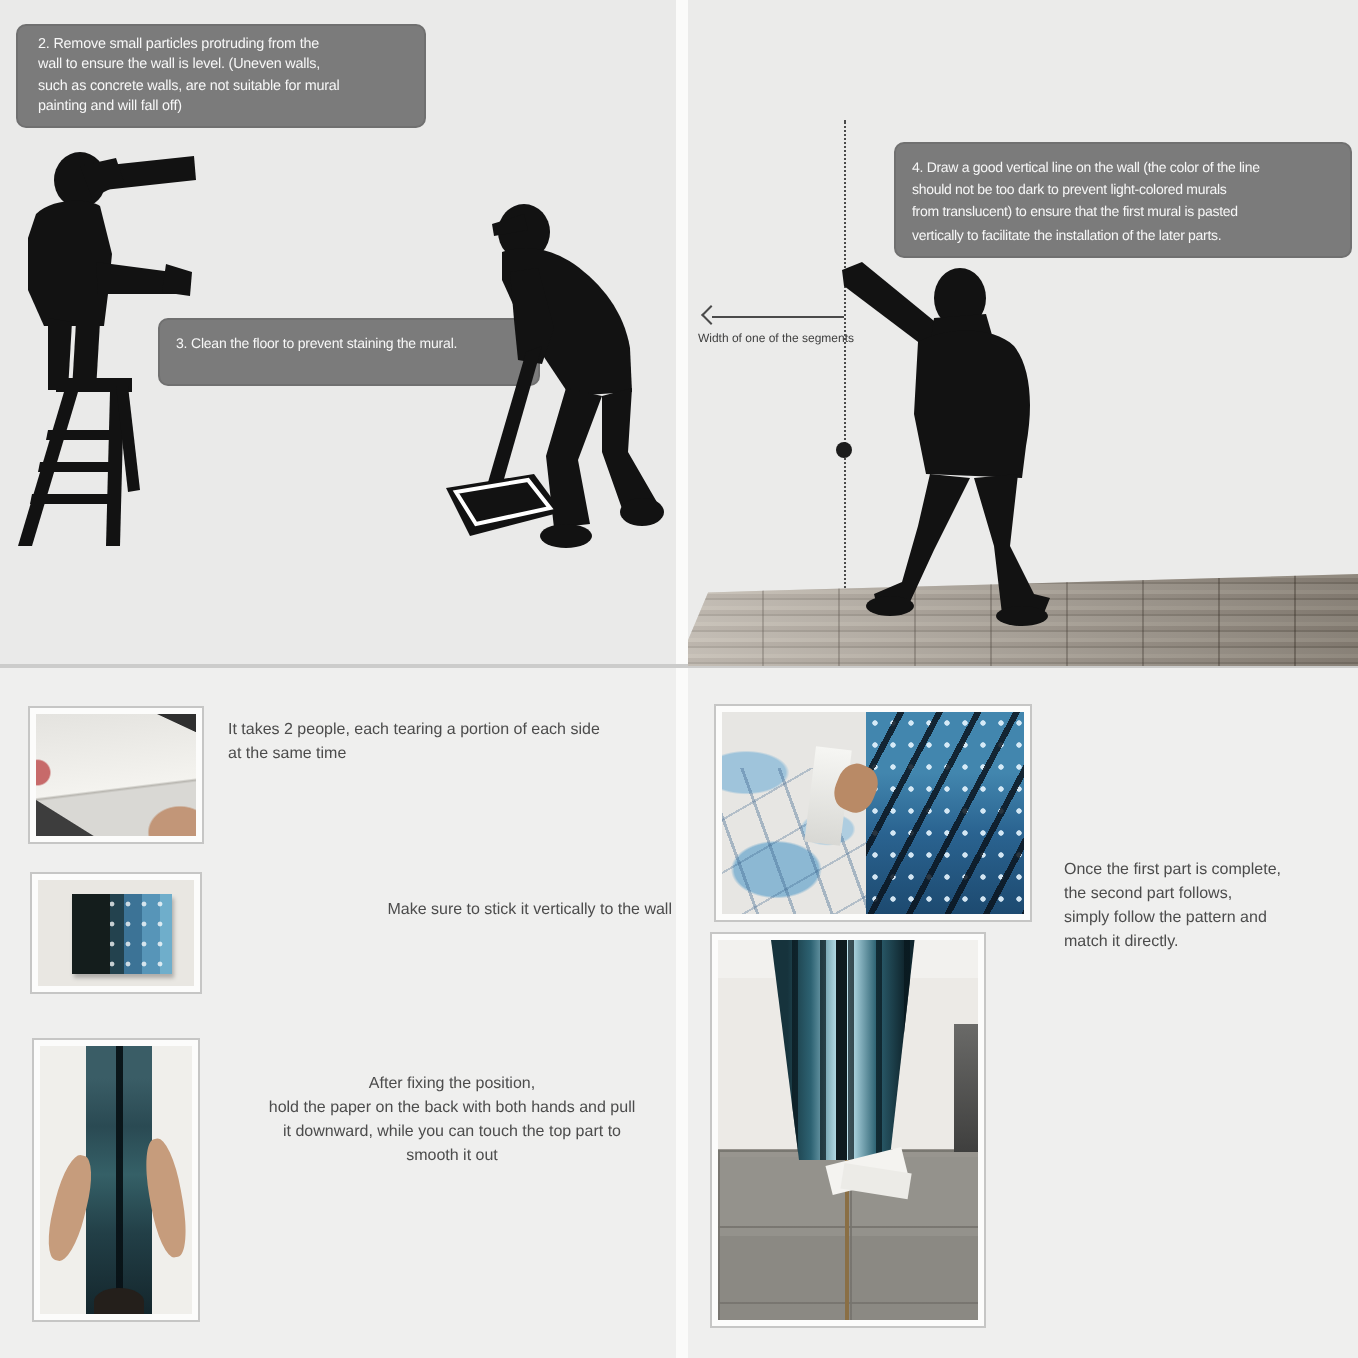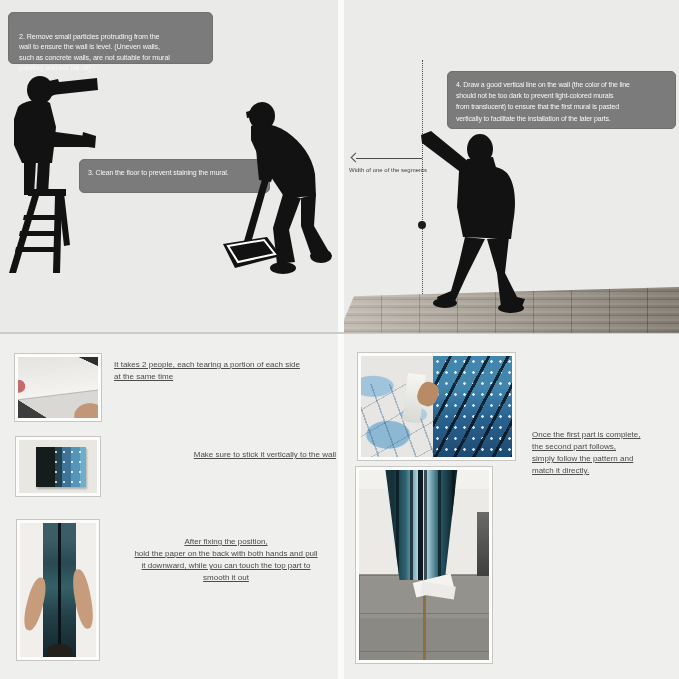--- a/index.html
+++ b/index.html
@@ -12,21 +12,21 @@
   .q-tl{left:0;top:0;width:338px;height:332px;background:#eaeae9;}
   .q-tr{left:344px;top:0;width:335px;height:332px;background:#ebebea;}
   .q-bl{left:0;top:334px;width:338px;height:345px;background:#efefee;}
   .q-br{left:344px;top:334px;width:335px;height:345px;background:#efefee;}
   .h-line{left:0;top:332px;width:679px;height:2px;background:#cccccb;}
   
   .note{
     background:#7b7b7b;border:1px solid #707070;border-radius:5px;color:#f7f7f7;
     box-sizing:border-box;white-space:pre-line;
   }
-  .note2{left:8px;top:12px;width:205px;height:52px;padding:19px 10px;font-size:7.2px;line-height:1.45;letter-spacing:-0.1px;}
+  .note2{left:8px;top:12px;width:205px;height:52px;padding:4px 10px;font-size:7.2px;line-height:1.45;letter-spacing:-0.1px;}
   .note3{left:79px;top:159px;width:191px;height:34px;padding:9px 8px;font-size:7px;letter-spacing:-0.1px;}
   .note4{left:447px;top:71px;width:229px;height:58px;padding:7px 8px;font-size:7px;line-height:1.6;letter-spacing:-0.15px;}
   
   .sil{fill:#121212;}
   .svg-ladder{left:0;top:75px;}
   .svg-mop{left:215px;top:98px;}
   .svg-point{left:413px;top:123px;}
   
   .plumb-line{left:422px;top:60px;height:236px;width:0;border-left:1.5px dotted #4a4a4a;}
   .plumb-dot{left:418px;top:221px;width:8px;height:8px;border-radius:50%;background:#1c1c1c;}
@@ -115,21 +115,21 @@
     clip-path:polygon(4% 0,96% 0,80% 100%,22% 100%);
     background:
       linear-gradient(90deg, transparent 46%, rgba(5,15,20,.95) 46% 53%, transparent 53%),
       repeating-linear-gradient(90deg, rgba(8,22,28,.72) 0 3px, transparent 3px 14px),
       linear-gradient(90deg,#16333c 0 15%, #2d6272 30%, #bfe4ef 48% 55%, #2d6272 72%, #10262e 90%);
   }
   .paperE1{position:absolute;left:42%;top:57%;width:30%;height:8%;background:#f4f3f0;transform:rotate(-14deg);}
   .paperE2{position:absolute;left:48%;top:60%;width:26%;height:7%;background:#ecebe7;transform:rotate(9deg);}
   .objE{position:absolute;right:0;top:22%;width:9%;height:34%;background:linear-gradient(180deg,#6a6a68,#3f3f3e);}
   
-  .cap{font-size:8px;line-height:1.5;color:#4c4c4c;white-space:pre-line;text-decoration:underline;}
+  .cap{font-size:8px;line-height:1.5;color:#4c4c4c;white-space:pre-line;}
   .capA{left:114px;top:359px;width:222px;}
   .capB{left:114px;top:449px;width:222px;text-align:right;}
   .capC{left:114px;top:536px;width:224px;text-align:center;}
   .capD{left:532px;top:381px;width:142px;margin-top:48px;}
   .capE{left:517px;top:546px;width:155px;}
 </style>
 </head>
 <body>
 
 <div class="sheet">

